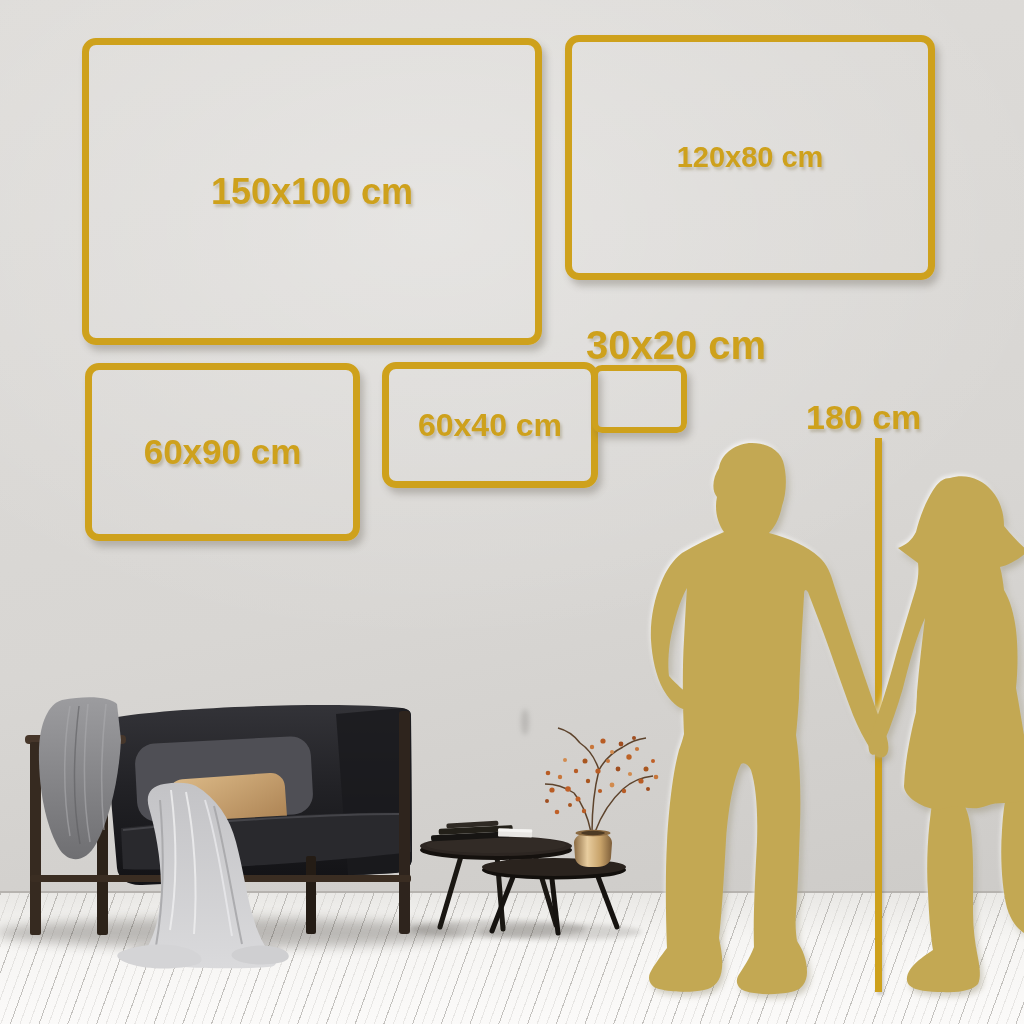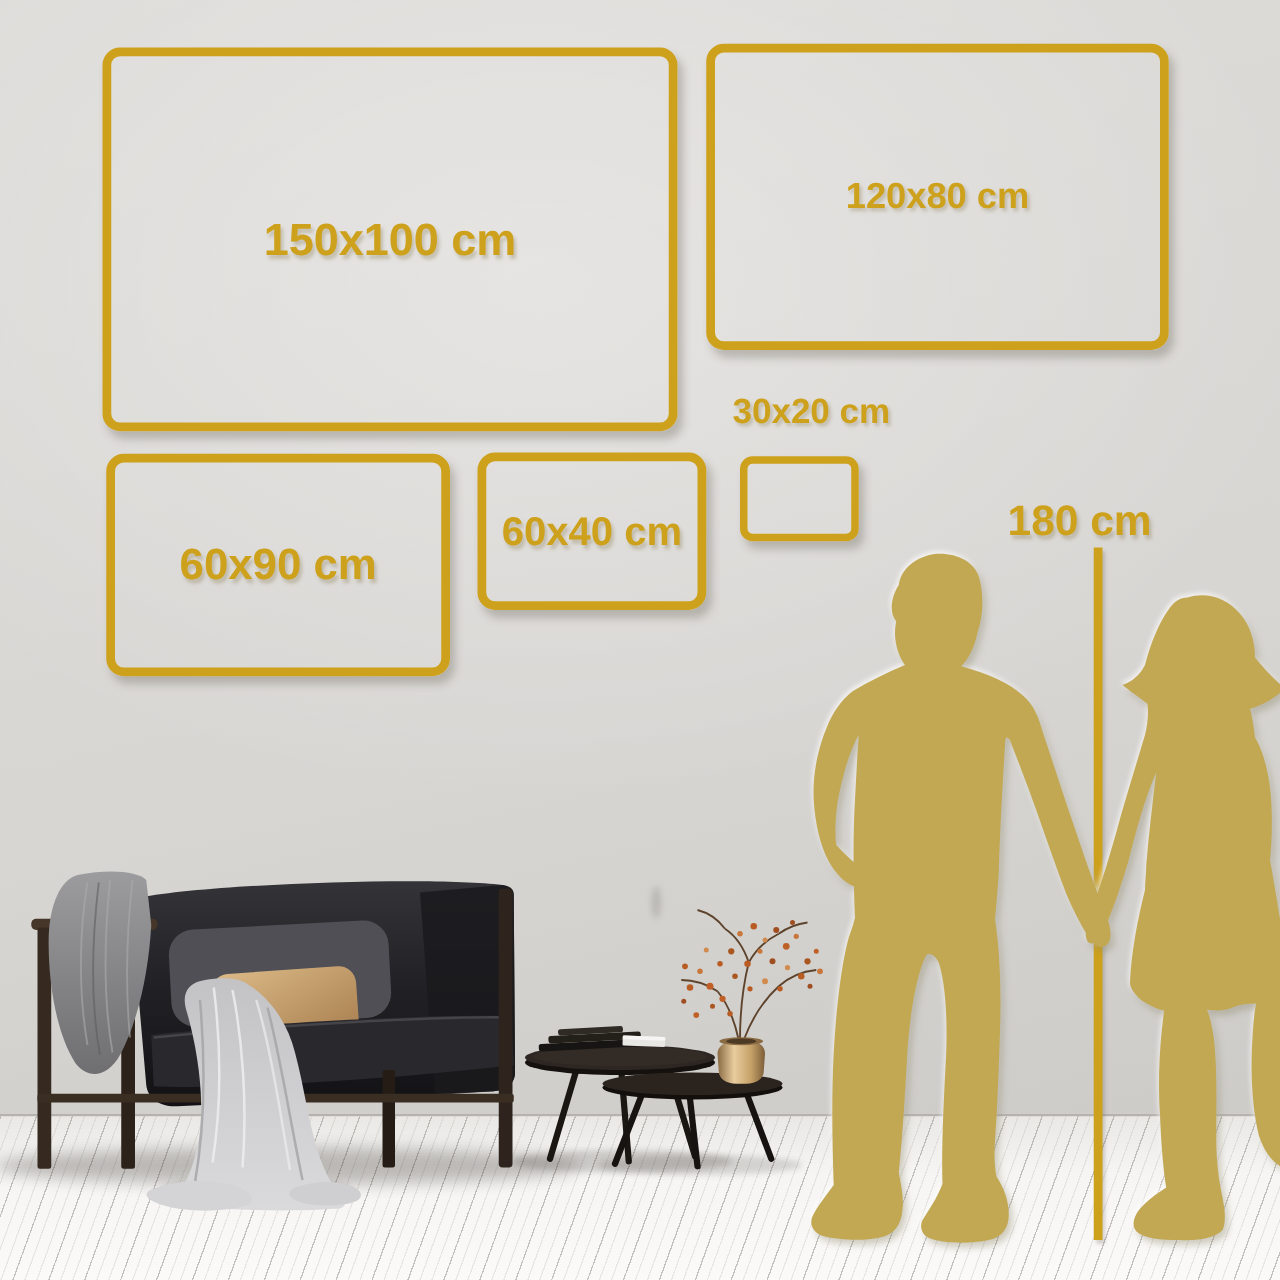--- a/index.html
+++ b/index.html
@@ -32,29 +32,29 @@
   .sils{position:absolute;inset:0;z-index:60;color:var(--silhouette-gold,#c3a853);
     filter:drop-shadow(3px 4px 3px rgba(95,82,40,.28)) drop-shadow(-1px -2px 2px rgba(255,255,255,.75));}
 
   
   .frame{position:absolute;box-sizing:border-box;border:7px solid var(--gold,#cea11c);
     border-radius:14px;z-index:40;display:flex;align-items:center;justify-content:center;
     box-shadow:4px 6px 7px rgba(90,84,70,.30);}
   .frame-150{left:82px;top:38px;width:460px;height:307px;}
   .frame-120{left:565px;top:35px;width:370px;height:245px;}
   .frame-6090{left:85px;top:363px;width:275px;height:178px;}
-  .frame-6040{left:382px;top:362px;width:183px;height:126px;}
+  .frame-6040{left:382px;top:362px;width:216px;height:126px;}
   .frame-3020{left:592px;top:365px;width:95px;height:68px;border-width:6px;border-radius:10px;}
   .size-label{color:var(--gold,#cea11c);font-weight:700;letter-spacing:0;white-space:nowrap;
     text-shadow:2px 3px 3px rgba(110,92,40,.28);}
   .frame-150 .size-label{font-size:36px;}
   .frame-120 .size-label{font-size:29px;}
   .frame-6090 .size-label{font-size:35px;}
   .frame-6040 .size-label{font-size:32px;}
-  .label-3020{position:absolute;left:586px;top:313px;z-index:40;font-size:28px;}
+  .label-3020{position:absolute;left:586px;top:323px;z-index:40;font-size:40px;}
 
   
   .height-label{position:absolute;left:806px;top:398px;width:140px;text-align:left;z-index:50;
     color:var(--gold,#cea11c);font-weight:700;font-size:34px;white-space:nowrap;
     text-shadow:2px 3px 3px rgba(110,92,40,.28);}
   .height-line{position:absolute;left:875px;top:438px;width:7px;height:554px;z-index:50;
     background:var(--gold,#cea11c);box-shadow:2px 3px 3px rgba(90,84,70,.25);}
 </style>
 </head>
 <body>

